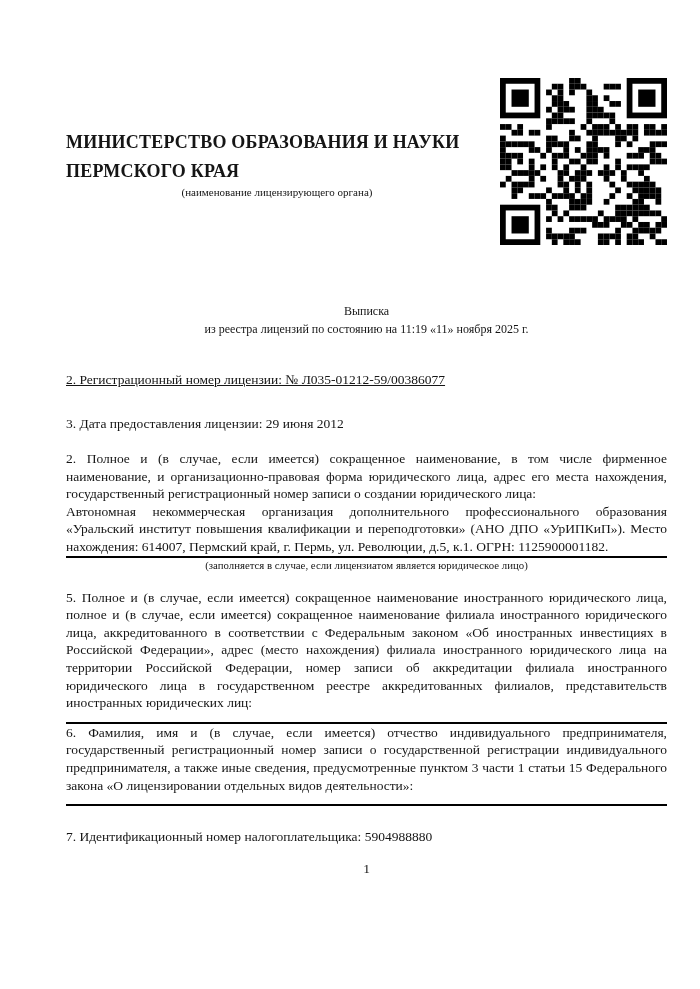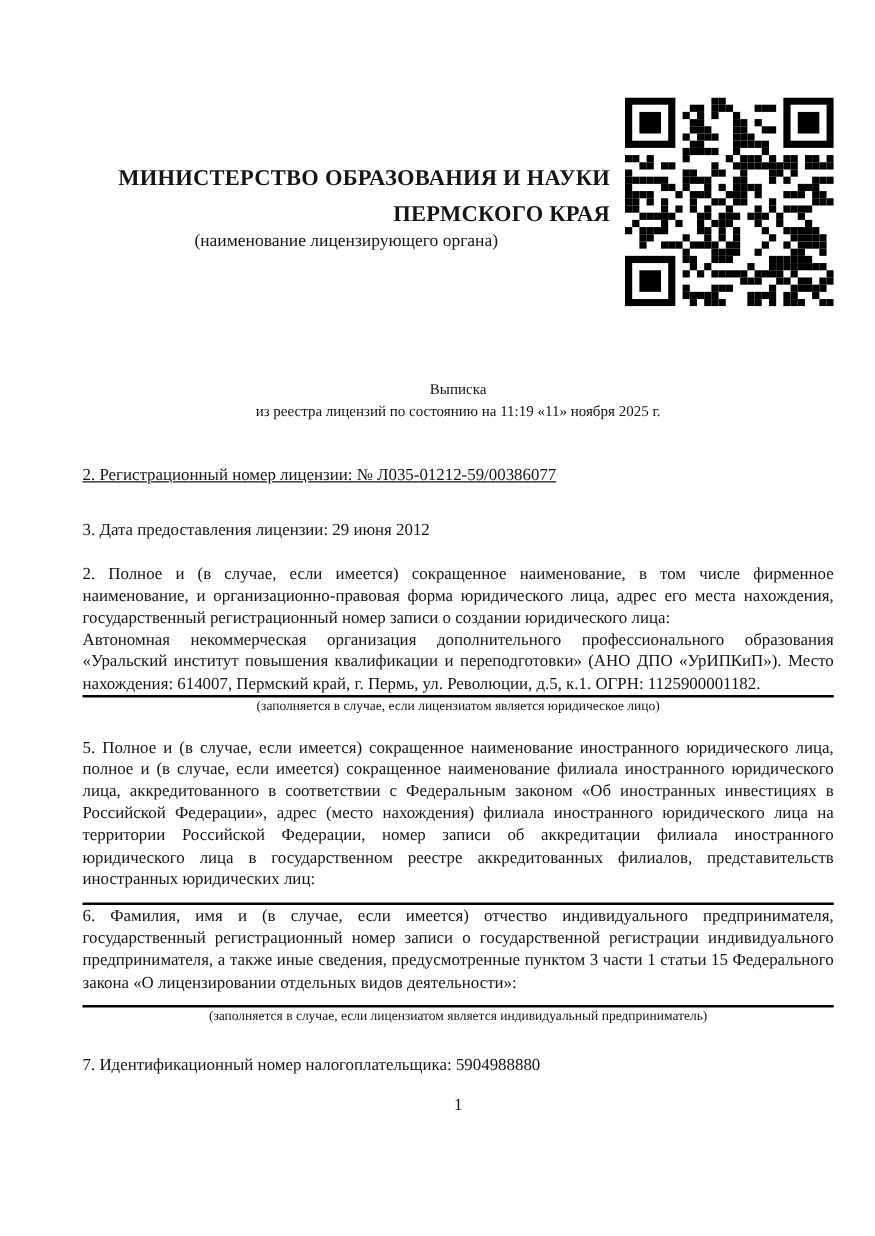--- a/index.html
+++ b/index.html
@@ -6,24 +6,24 @@
   .page{
     width:700px;height:989px;background:#ffffff;margin:0 auto;
     box-sizing:border-box;padding:78px 33px 0 66px;
     font-family:"Liberation Serif","DejaVu Serif",serif;
     color:#151515;position:relative;overflow:hidden;
   }
   
   .header{display:flex;align-items:flex-start;}
   .header-left{flex:1;padding-top:50px;padding-right:12px;}
   .ministry-name{
-    font-weight:bold;font-size:18px;line-height:29px;text-align:right;
+    font-weight:bold;font-size:18px;line-height:29px;text-align:left;
     letter-spacing:.2px;
   }
-  .ministry-caption{font-size:14px;text-align:center;margin-top:0;}
+  .ministry-caption{font-size:11px;text-align:center;margin-top:0;}
   .qr{width:167px;height:167px;flex:0 0 167px;}
   .qr svg{display:block;}
   
   .doc-title{margin-top:57px;text-align:center;font-size:12px;line-height:18px;}
   
   .items{margin-top:33px;font-size:13.5px;}
   .item-line{line-height:18px;}
   .item-para{line-height:17.6px;text-align:justify;}
   .sub-caption{font-size:10.8px;line-height:15px;text-align:center;}
   .rule{border:0;border-top:2px solid #000;margin:0;}
@@ -408,21 +408,20 @@
     <div class="item" id="item5">
       <div class="item-para">5. Полное и (в случае, если имеется) сокращенное наименование иностранного юридического лица, полное и (в случае, если имеется) сокращенное наименование филиала иностранного юридического лица, аккредитованного в соответствии с Федеральным законом «Об иностранных инвестициях в Российской Федерации», адрес (место нахождения) филиала иностранного юридического лица на территории Российской Федерации, номер записи об аккредитации филиала иностранного юридического лица в государственном реестре аккредитованных филиалов, представительств иностранных юридических лиц:</div>
       <div class="gap10"></div>
       <hr class="rule">
     </div>
 
     <div class="item" id="item6">
       <div class="item-para">6. Фамилия, имя и (в случае, если имеется) отчество индивидуального предпринимателя, государственный регистрационный номер записи о государственной регистрации индивидуального предпринимателя, а также иные сведения, предусмотренные пунктом 3 части 1 статьи 15 Федерального закона «О лицензировании отдельных видов деятельности»:</div>
       <div class="gap10"></div>
       <hr class="rule">
-      <div class="sub-caption">(заполняется в случае, если лицензиатом является индивидуальный предприниматель)</div>
     </div>
 
     <div class="item" id="item7">
       <div class="item-line">7. Идентификационный номер налогоплательщика: 5904988880</div>
     </div>
 
   </div>
 
   <div class="page-number">1</div>
 

